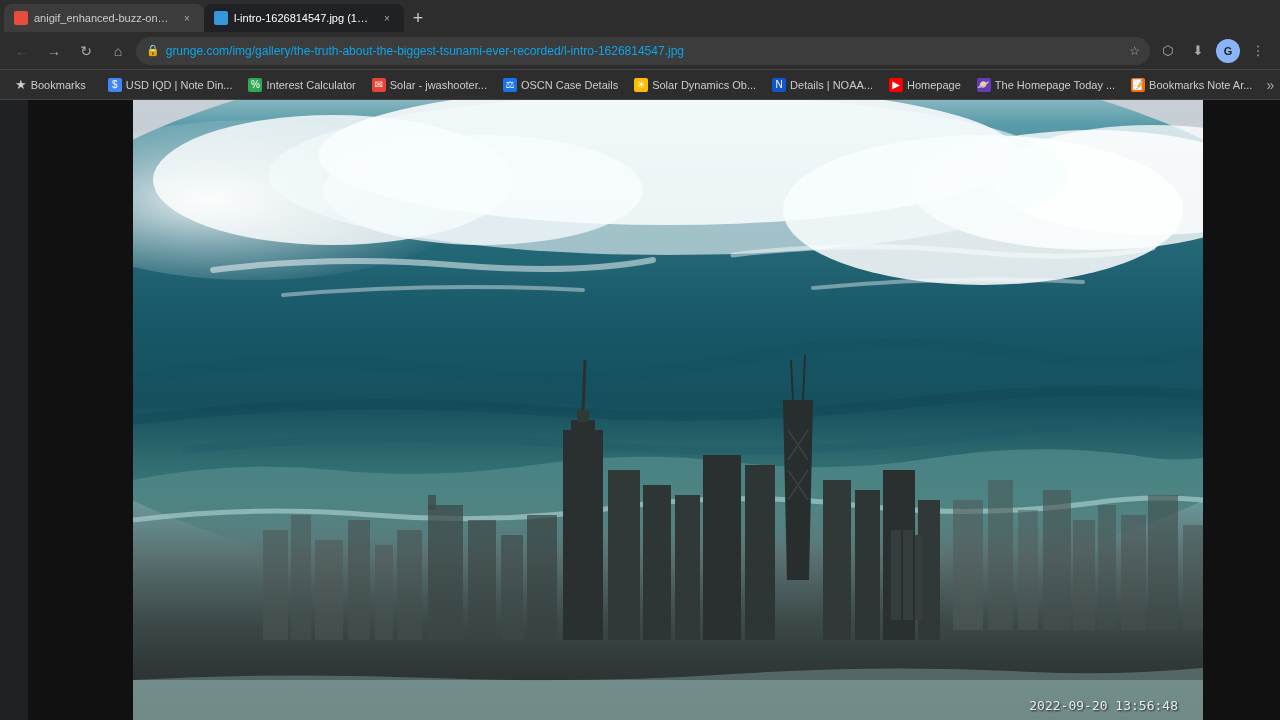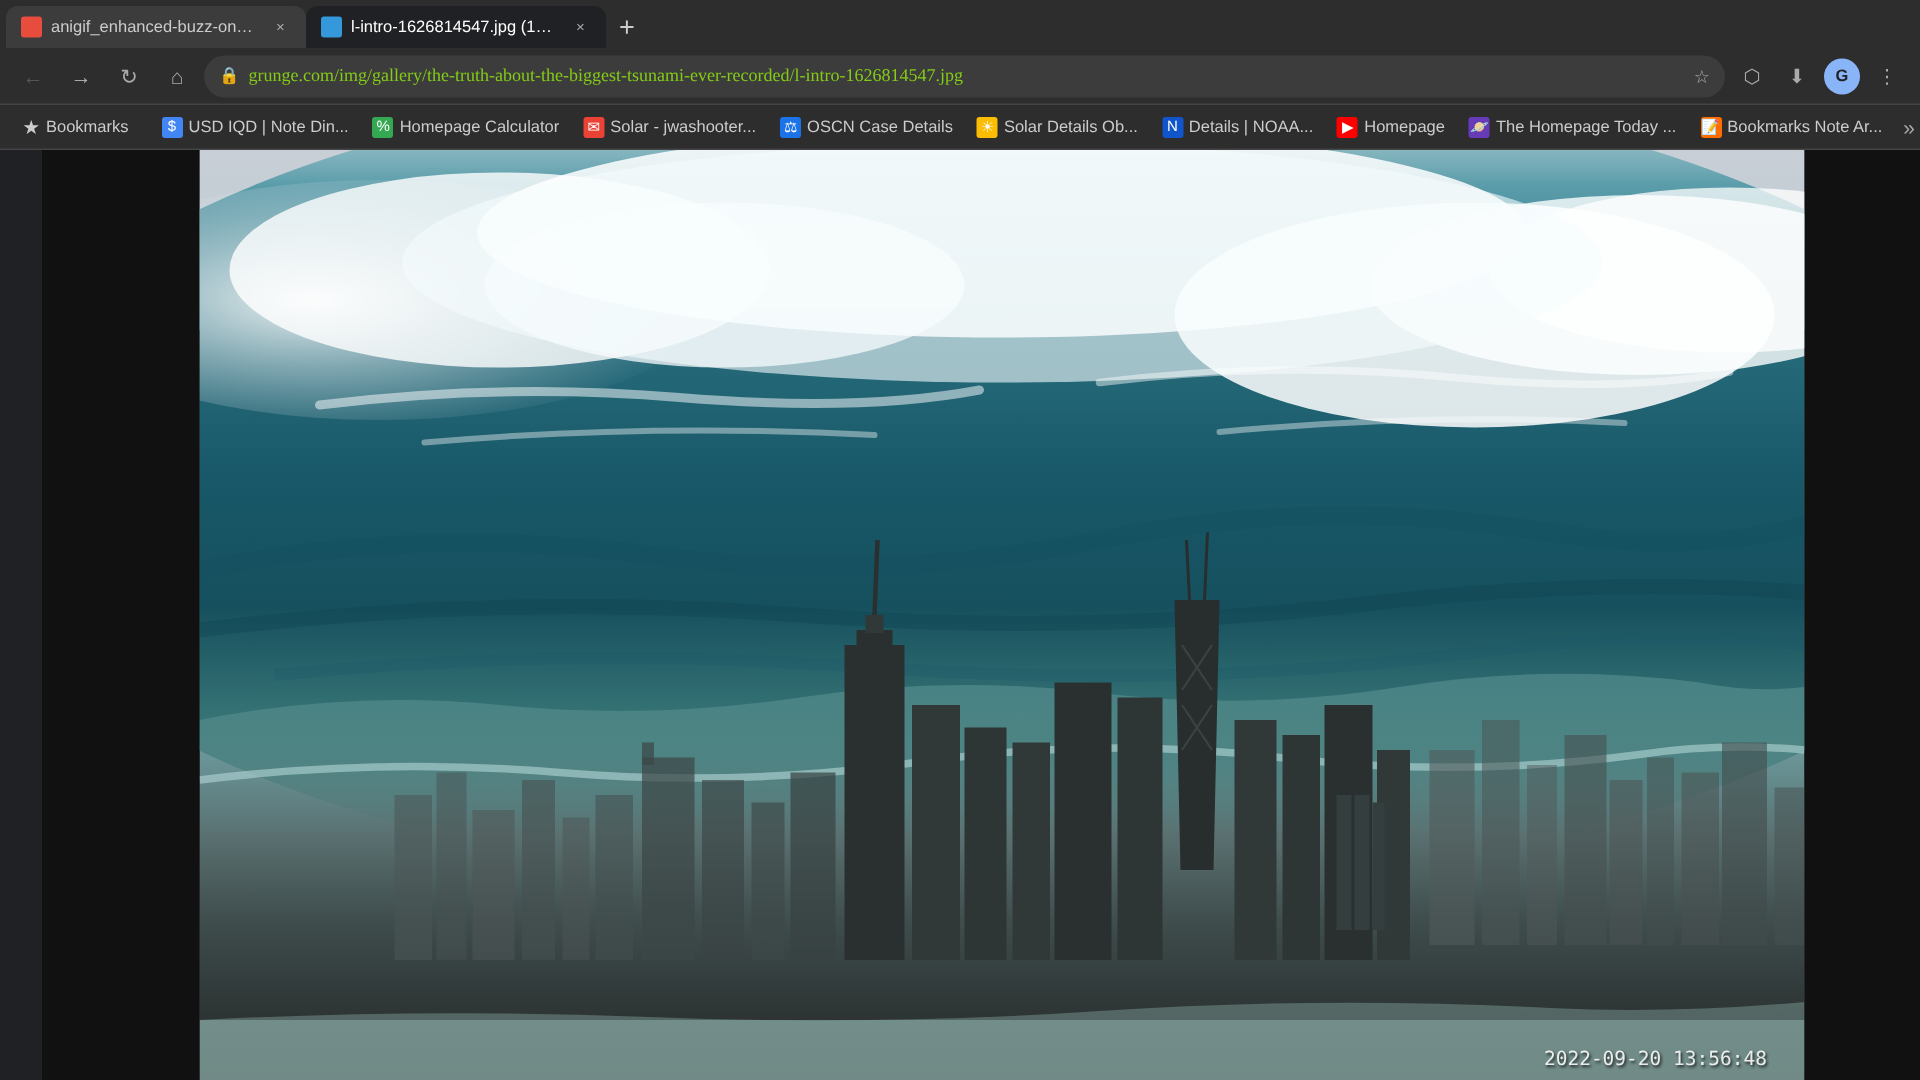--- a/index.html
+++ b/index.html
@@ -112,26 +112,25 @@
       height: 28px;
       background: #3c3c3c;
       border-radius: 14px;
       display: flex;
       align-items: center;
       padding: 0 10px;
       gap: 6px;
     }
     .address-bar-url {
       flex: 1;
-      color: #84cc16;
+      color: #0ea5e9;
       font-size: 12px;
       white-space: nowrap;
       overflow: hidden;
       text-overflow: ellipsis;
-      font-family: Liberation Serif, serif;
     }
     .address-bar-icons {
       display: flex;
       gap: 4px;
       align-items: center;
     }
     .addr-icon {
       color: #aaa;
       font-size: 12px;
       cursor: pointer;
@@ -306,33 +305,33 @@
     <span style="font-size:13px;">★</span>
     <span>Bookmarks</span>
   </div>
   <div class="bookmark-divider"></div>
   <div class="bookmark-item">
     <span style="font-size:10px;width:14px;height:14px;background:#4285f4;border-radius:2px;display:inline-flex;align-items:center;justify-content:center;color:#fff;">$</span>
     <span>USD IQD | Note Din...</span>
   </div>
   <div class="bookmark-item">
     <span style="font-size:10px;width:14px;height:14px;background:#34a853;border-radius:2px;display:inline-flex;align-items:center;justify-content:center;color:#fff;">%</span>
-    <span>Homepage Calculator</span>
+    <span>Interest Calculator</span>
   </div>
   <div class="bookmark-item">
     <span style="font-size:10px;width:14px;height:14px;background:#ea4335;border-radius:2px;display:inline-flex;align-items:center;justify-content:center;color:#fff;">✉</span>
     <span>Solar - jwashooter...</span>
   </div>
   <div class="bookmark-item">
     <span style="font-size:10px;width:14px;height:14px;background:#1a73e8;border-radius:2px;display:inline-flex;align-items:center;justify-content:center;color:#fff;">⚖</span>
     <span>OSCN Case Details</span>
   </div>
   <div class="bookmark-item">
     <span style="font-size:10px;width:14px;height:14px;background:#fbbc04;border-radius:2px;display:inline-flex;align-items:center;justify-content:center;color:#fff;">☀</span>
-    <span>Solar Details Ob...</span>
+    <span>Solar Dynamics Ob...</span>
   </div>
   <div class="bookmark-item">
     <span style="font-size:10px;width:14px;height:14px;background:#1155cc;border-radius:2px;display:inline-flex;align-items:center;justify-content:center;color:#fff;">N</span>
     <span>Details | NOAA...</span>
   </div>
   <div class="bookmark-item">
     <span style="font-size:10px;width:14px;height:14px;background:#ff0000;border-radius:2px;display:inline-flex;align-items:center;justify-content:center;color:#fff;">▶</span>
     <span>Homepage</span>
   </div>
   <div class="bookmark-item">

